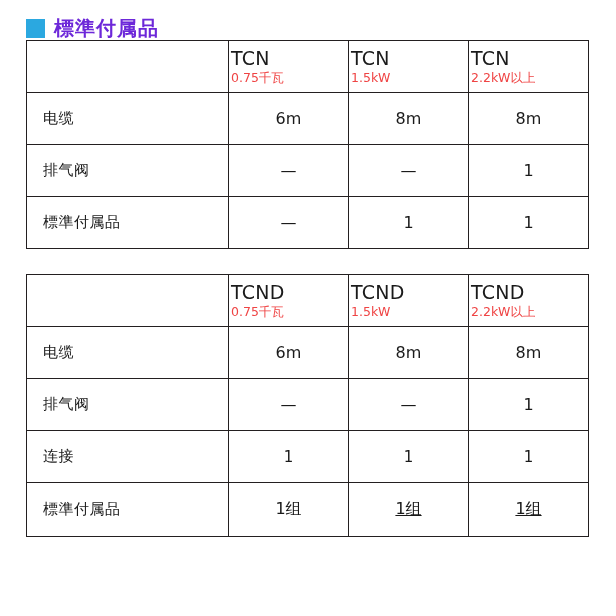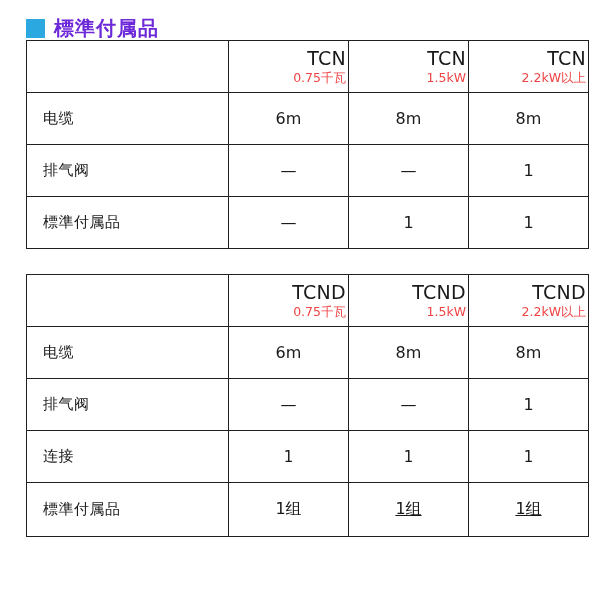--- a/index.html
+++ b/index.html
@@ -67,21 +67,21 @@
   table.spec th, table.spec td {
     border: 1px solid #231f20;
     box-sizing: border-box;
     padding: 16px;
     vertical-align: middle;
   }
 
   
   table.spec thead th {
     height: 52px;
-    text-align: right;
+    text-align: left;
     font-weight: normal;
     line-height: 1.05;
     padding: 4px 2px;
   }
   table.spec thead th.blank {
     border-top: 1px solid #231f20;
   }
   .model-name {
     display: block;
     font-size: 19px;

